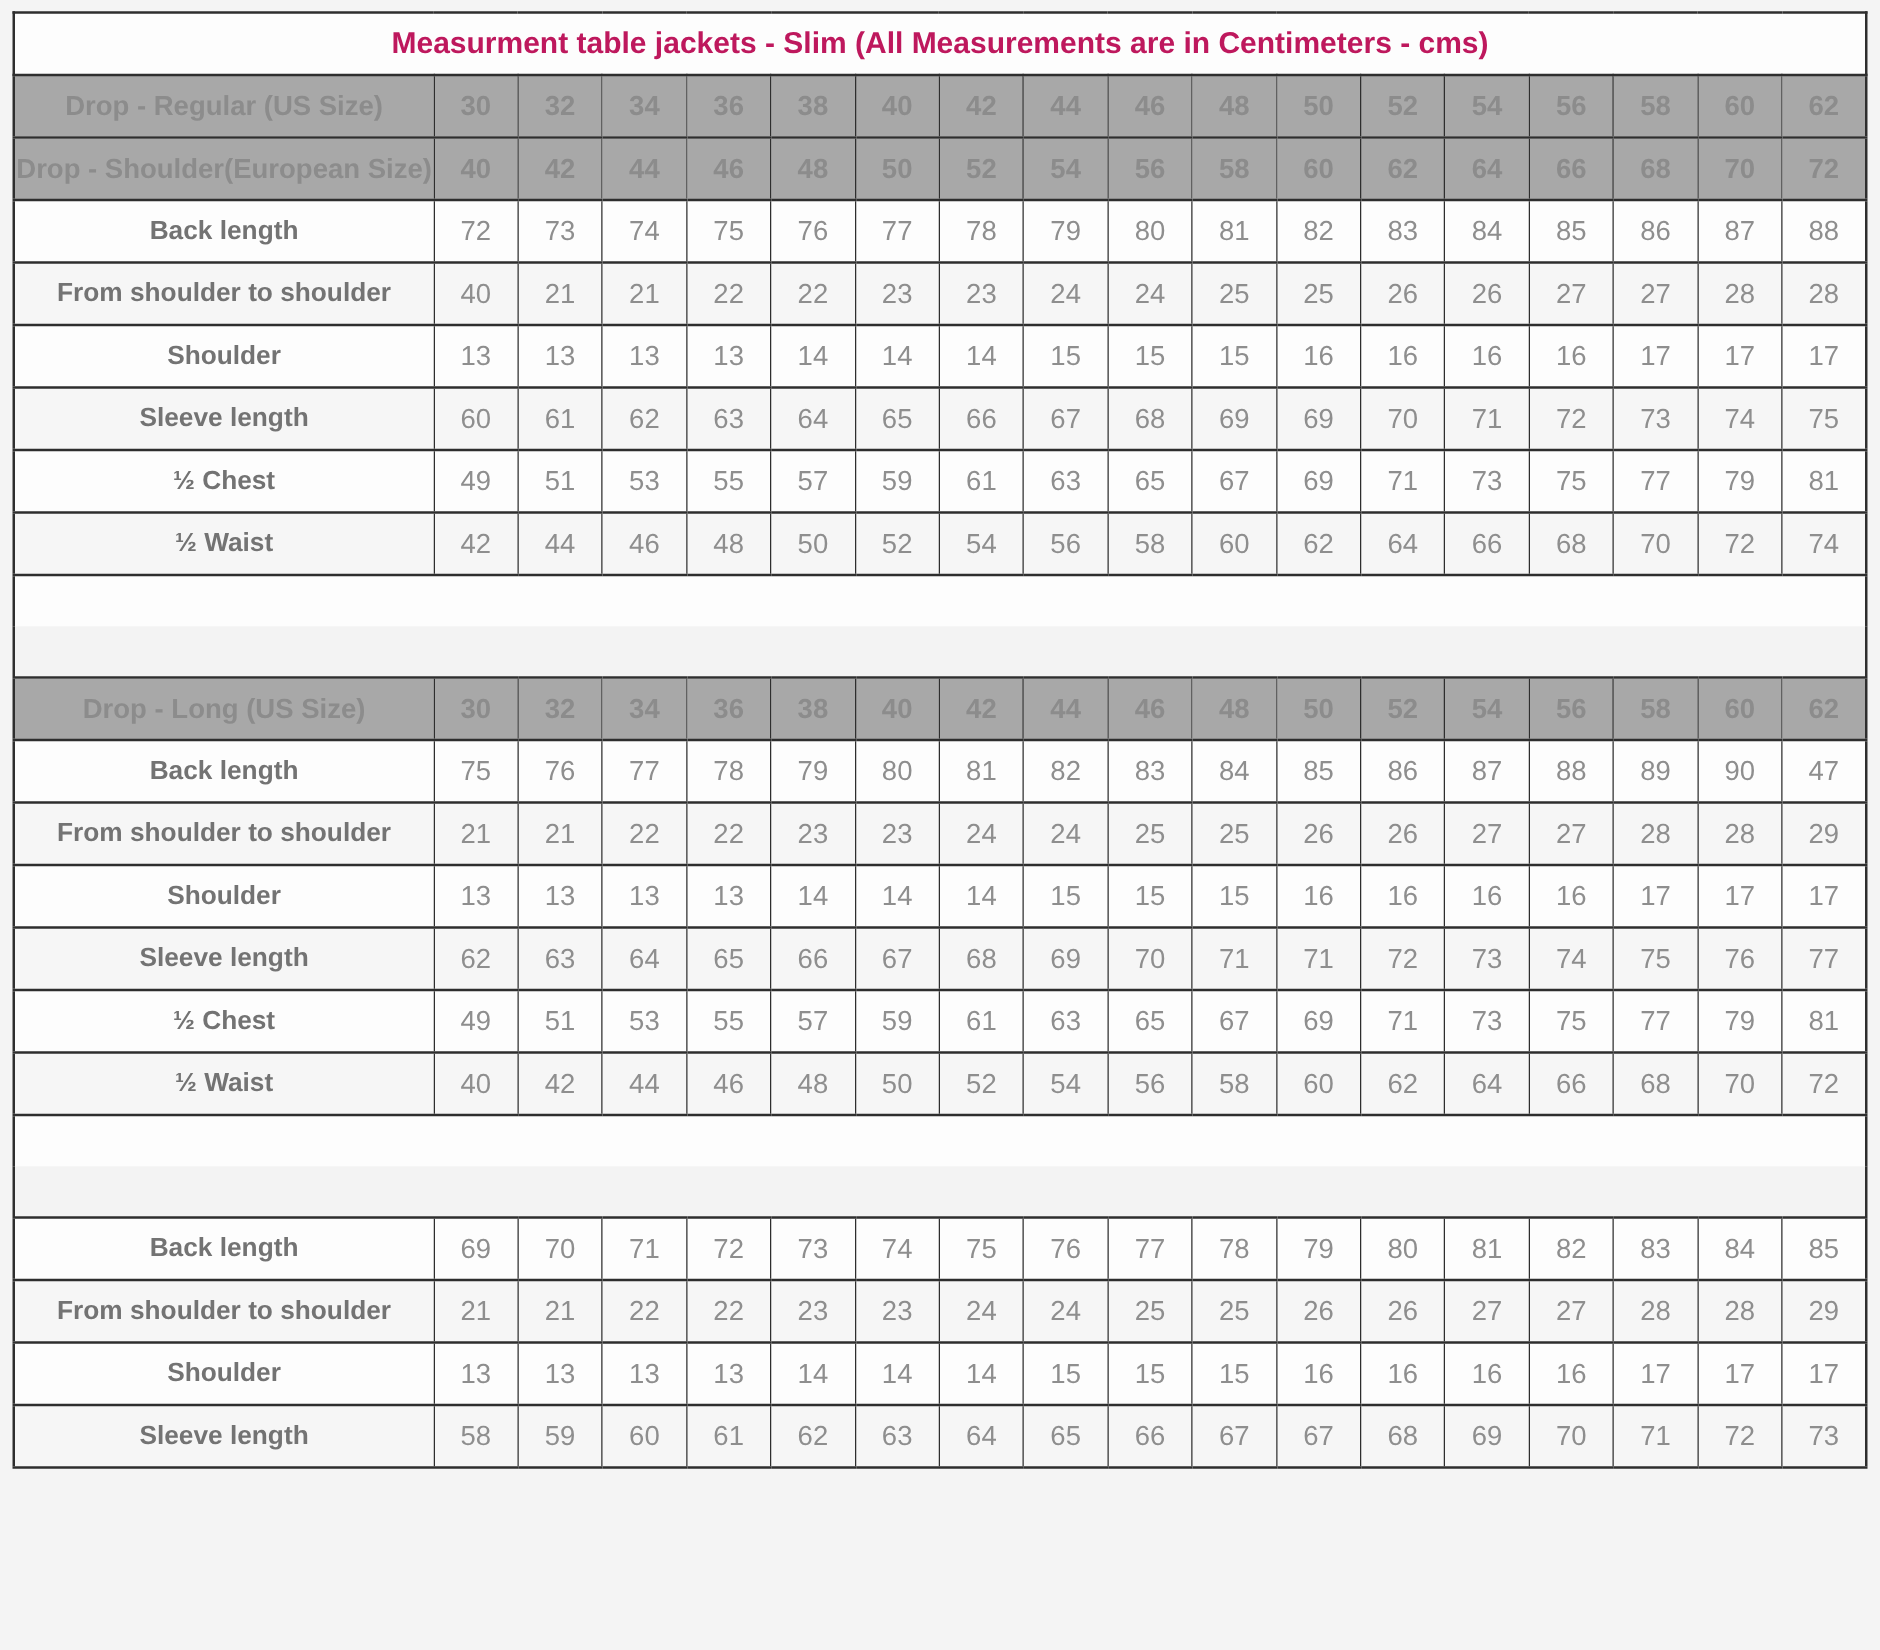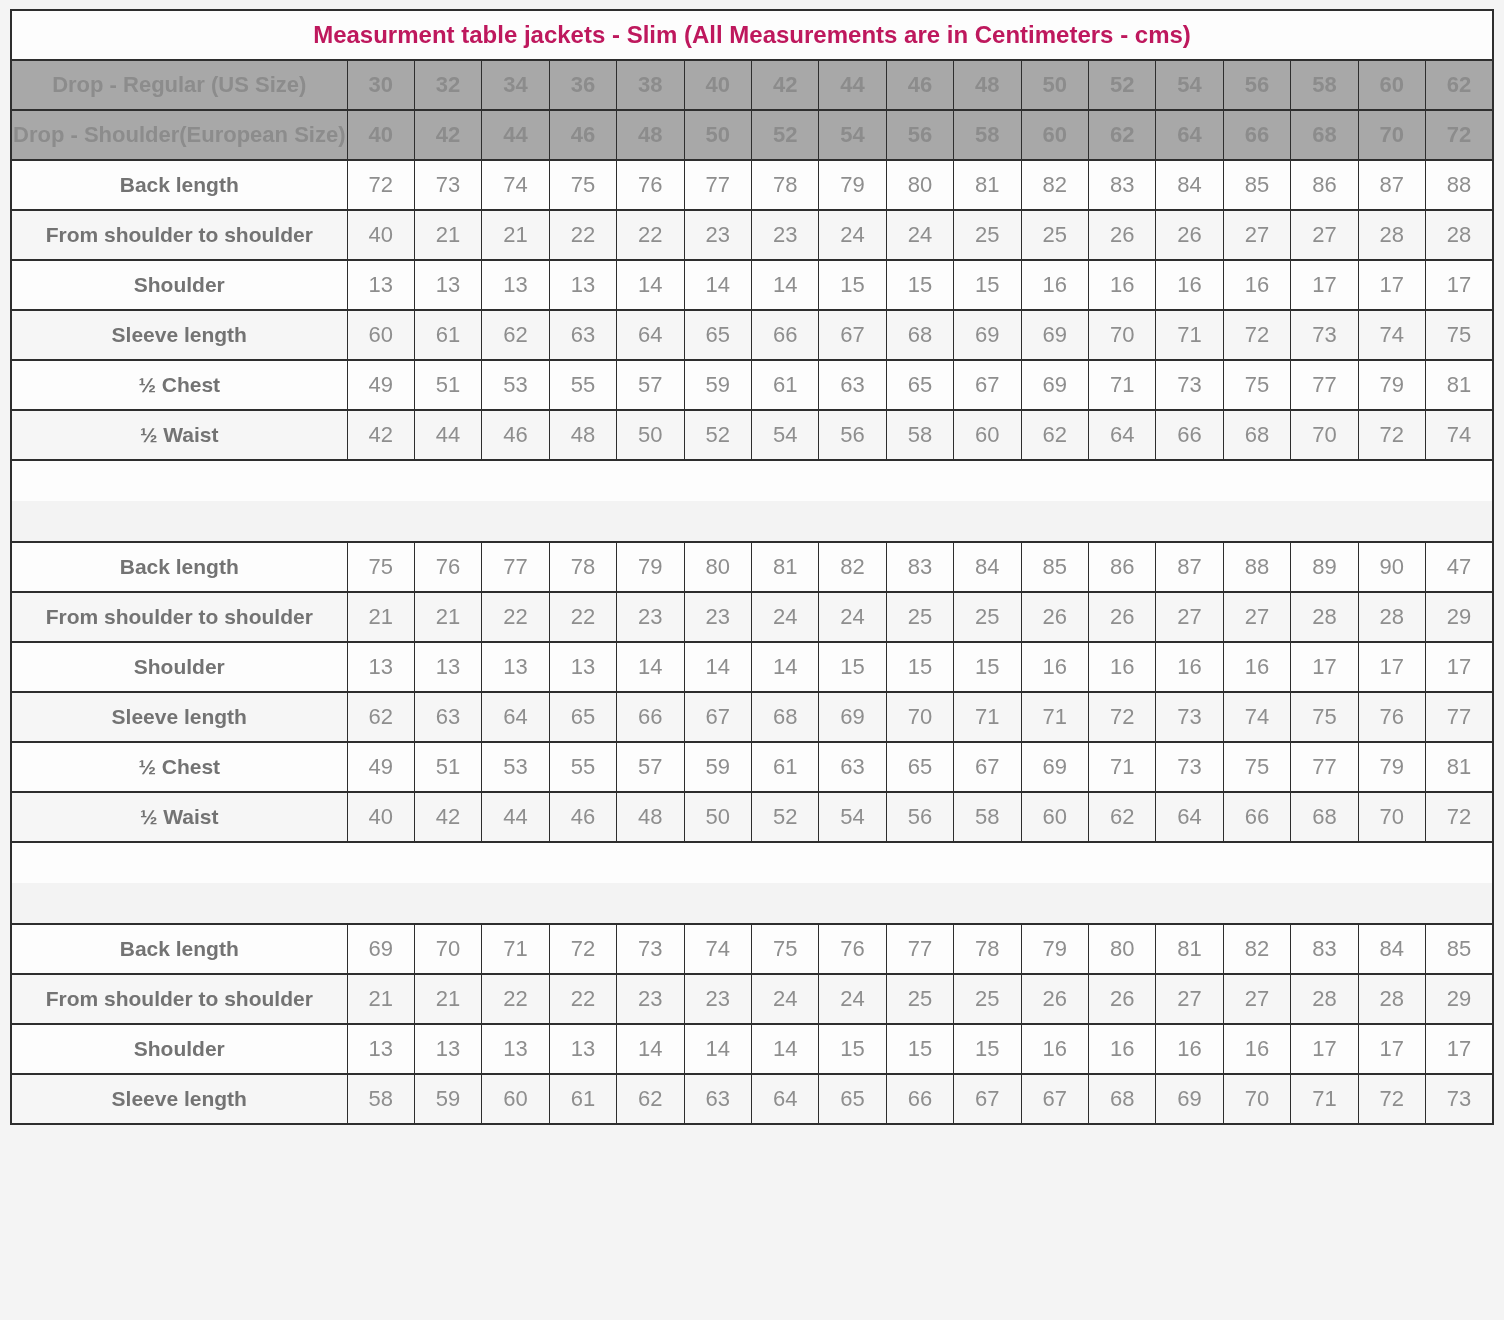--- a/index.html
+++ b/index.html
@@ -267,20 +267,40 @@
           <td>70</td>
           <td>72</td>
           <td>74</td>
         </tr>
         <tr class="spacer-row band-1">
           <td colspan="18"></td>
         </tr>
         <tr class="spacer-row band-2">
           <td colspan="18"></td>
         </tr>
+        <tr class="header-row">
+          <td class="row-label">Drop - Long (US Size)</td>
+          <td>30</td>
+          <td>32</td>
+          <td>34</td>
+          <td>36</td>
+          <td>38</td>
+          <td>40</td>
+          <td>42</td>
+          <td>44</td>
+          <td>46</td>
+          <td>48</td>
+          <td>50</td>
+          <td>52</td>
+          <td>54</td>
+          <td>56</td>
+          <td>58</td>
+          <td>60</td>
+          <td>62</td>
+        </tr>
         <tr class="data-row row-even">
           <td class="row-label">Back length</td>
           <td>75</td>
           <td>76</td>
           <td>77</td>
           <td>78</td>
           <td>79</td>
           <td>80</td>
           <td>81</td>
           <td>82</td>

